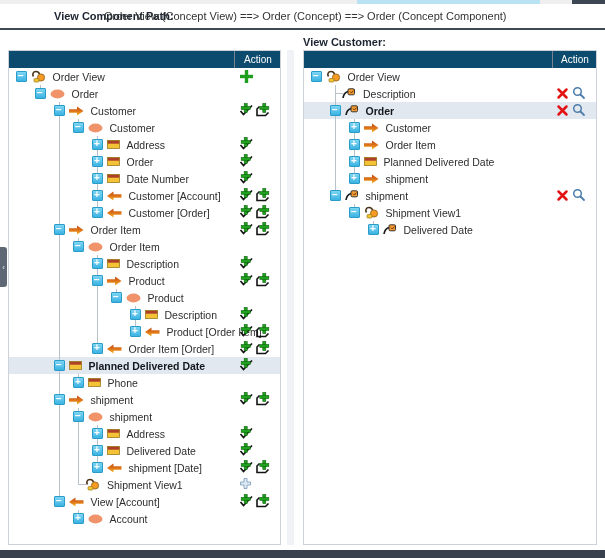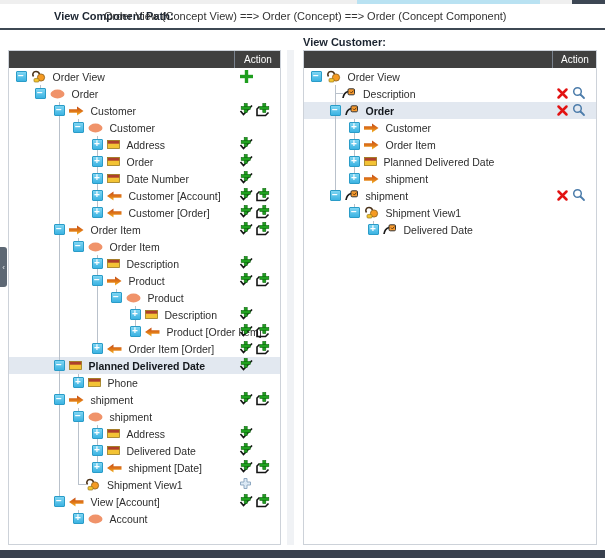--- a/index.html
+++ b/index.html
@@ -12,21 +12,21 @@
   
   #path-bar{position:absolute;left:0;top:4px;width:605px;height:26px;background:#fff;
             border-bottom:2px solid #3e4853;box-sizing:border-box;}
   #path-bar .lbl{position:absolute;left:14px;top:6px;font-size:11px;font-weight:bold;color:#1b2430;margin-left:40px;}
   #path-bar .val{position:absolute;left:104px;top:6px;font-size:11px;color:#333;}
   .panel-title{position:absolute;top:36px;font-size:11px;font-weight:bold;color:#1b2430;}
   #source-title{left:12px;} #component-title{left:303px;}
   .panel{position:absolute;top:50px;background:#fff;border:1px solid #cdd2d9;box-sizing:border-box;}
   #source-panel{left:8px;width:273px;height:495px;}
   #component-panel{left:303px;width:294px;height:495px;}
-  .panel-header{position:relative;height:17px;background:#404040;}
+  .panel-header{position:relative;height:17px;background:#0c4a6e;}
   .panel-header .action-label{position:absolute;top:0;bottom:0;border-left:1px solid #79828e;
       display:flex;align-items:center;justify-content:center;font-size:10px;color:#fff;}
   #source-panel .action-label{left:225px;width:46px;}
   #component-panel .action-label{left:248px;width:44px;}
   .tree{position:relative;}
   .tree-row{position:relative;height:17px;display:flex;align-items:center;box-sizing:border-box;}
   .tree-row.highlighted{background:#e2e8f0;}
   .tree-row .label{margin-left:7px;font-size:10.5px;white-space:nowrap;color:#2e2e2e;}
   .tree-row.bold .label{font-weight:bold;color:#14181d;}
   .guide{position:absolute;width:1px;background:#b9c1cb;top:0;}

